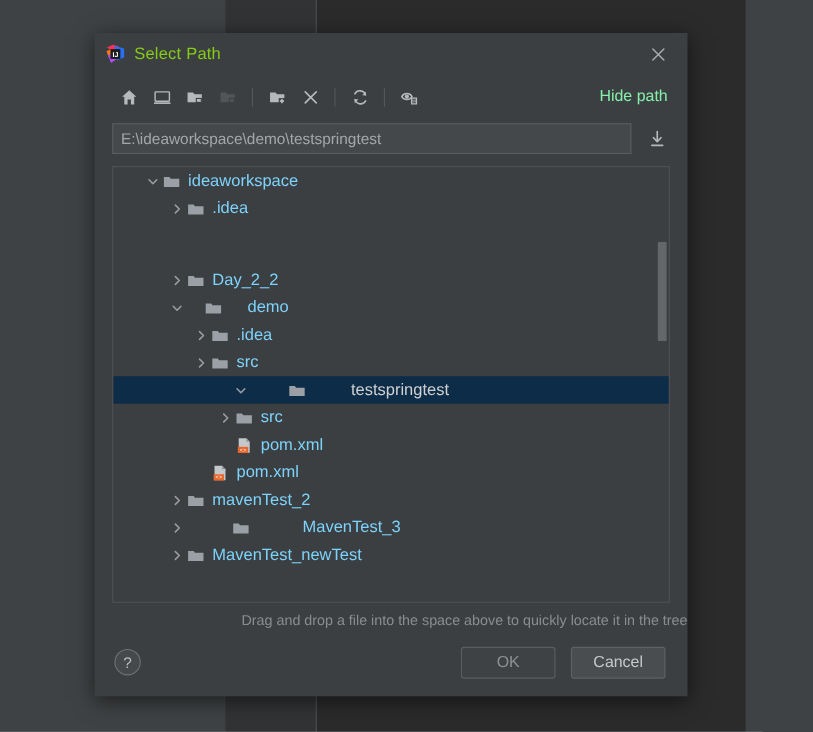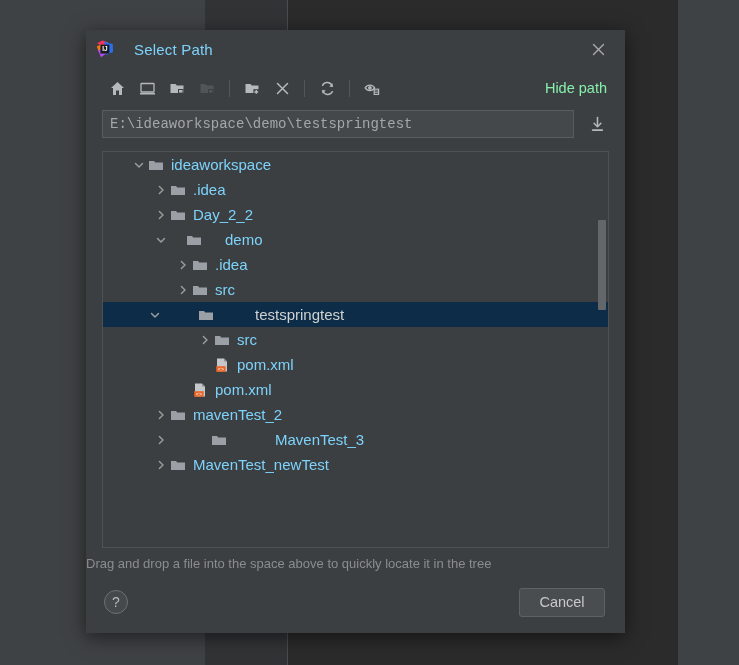--- a/index.html
+++ b/index.html
@@ -64,22 +64,22 @@
   
   .titlebar {
     height: 38px;
     display: flex;
     align-items: center;
     padding: 0 8px 0 10px;
     flex: 0 0 auto;
   }
   .title-logo { width: 18px; height: 18px; flex: 0 0 auto; }
   .title-text {
-    margin-left: 20px;
-    color: #7dd3fc;
+    margin-left: 8px;
+    color: #84cc16;
     font-size: 15px;
     letter-spacing: .2px;
     flex: 1 1 auto;
   }
   .close-btn {
     width: 26px; height: 26px;
     display: flex; align-items: center; justify-content: center;
     cursor: pointer;
     flex: 0 0 auto;
     margin-right: 6px;
@@ -112,26 +112,25 @@
   .hide-path {
     color: #86efac;
     font-size: 14.5px;
     cursor: pointer;
     padding-right: 2px;
   }
 
   
   .path-row {
     display: flex;
-    align-items: flex-start;
+    align-items: flex-end;
     padding: 0 14px 0 16px;
     height: 30px;
     flex: 0 0 auto;
     margin-top: 2px;
-    font-family: Liberation Mono, monospace;
   }
   .path-field {
     flex: 1 1 auto;
     height: 28px;
     background: #45484a;
     border: 1px solid #5a5d5f;
     color: #a4a7a9;
     font-size: 14px;
     line-height: 26px;
     padding: 0 7px;
@@ -199,21 +198,21 @@
   .vthumb {
     position: absolute;
     left: 1px;
     width: 8px;
     background: #63676a;
     border-radius: 1px;
   }
 
   
   .hint {
-    text-align: left;
+    text-align: right;
     color: #8a8d8f;
     font-size: 13px;
     padding: 8px 0 0 0;
     flex: 0 0 auto;
   }
 
   
   .footer {
     height: 62px;
     display: flex;
@@ -392,21 +391,21 @@
               <path d="M4.4 2.5 L8 6 L4.4 9.5" fill="none" stroke="#9a9d9f" stroke-width="1.45" stroke-linecap="round" stroke-linejoin="round"></path>
             </svg>
           </span>
           <span class="ficon">
             <svg width="16" height="16" viewBox="0 0 16 16">
               <path d="M1 4 L6 4 L7.2 5.6 L15 5.6 L15 13 L1 13 Z" fill="#9aa0a6"></path>
             </svg>
           </span>
           <span class="rlabel">.idea</span>
         </div>
-        <div class="row" style="padding-left: 50px;">
+        <div class="row" style="padding-left: 50px; margin-top: 40px;">
           <span class="chev">
             <svg width="12" height="12" viewBox="0 0 12 12">
               <path d="M4.4 2.5 L8 6 L4.4 9.5" fill="none" stroke="#9a9d9f" stroke-width="1.45" stroke-linecap="round" stroke-linejoin="round"></path>
             </svg>
           </span>
           <span class="ficon">
             <svg width="16" height="16" viewBox="0 0 16 16">
               <path d="M1 4 L6 4 L7.2 5.6 L15 5.6 L15 13 L1 13 Z" fill="#9aa0a6"></path>
             </svg>
           </span>
@@ -444,21 +443,21 @@
               <path d="M4.4 2.5 L8 6 L4.4 9.5" fill="none" stroke="#9a9d9f" stroke-width="1.45" stroke-linecap="round" stroke-linejoin="round"></path>
             </svg>
           </span>
           <span class="ficon">
             <svg width="16" height="16" viewBox="0 0 16 16">
               <path d="M1 4 L6 4 L7.2 5.6 L15 5.6 L15 13 L1 13 Z" fill="#9aa0a6"></path>
             </svg>
           </span>
           <span class="rlabel">src</span>
         </div>
-        <div class="row selected" style="padding-left: 44px; gap: 34px;">
+        <div class="row selected" style="padding-left: 108px; gap: 34px;">
           <span class="chev">
             <svg width="12" height="12" viewBox="0 0 12 12">
               <path d="M2.5 4.4 L6 8 L9.5 4.4" fill="none" stroke="#9a9d9f" stroke-width="1.45" stroke-linecap="round" stroke-linejoin="round"></path>
             </svg>
           </span>
           <span class="ficon">
             <svg width="16" height="16" viewBox="0 0 16 16">
               <path d="M1 4 L6 4 L7.2 5.6 L15 5.6 L15 13 L1 13 Z" fill="#9aa0a6"></path>
             </svg>
           </span>
@@ -544,16 +543,17 @@
     <div class="vscroll">
       <div class="vthumb" id="vthumb" style="top: 17%; height: 23%;"></div>
     </div>
   </div>
 
   <div class="hint">Drag and drop a file into the space above to quickly locate it in the tree</div>
 
   <div class="footer">
     <span class="help-btn">?</span>
     <span class="footer-spacer"></span>
+    <span class="btn btn-ok">OK</span>
     <span class="btn btn-cancel">Cancel</span>
   </div>
 
 </div>
 
 </body></html>

